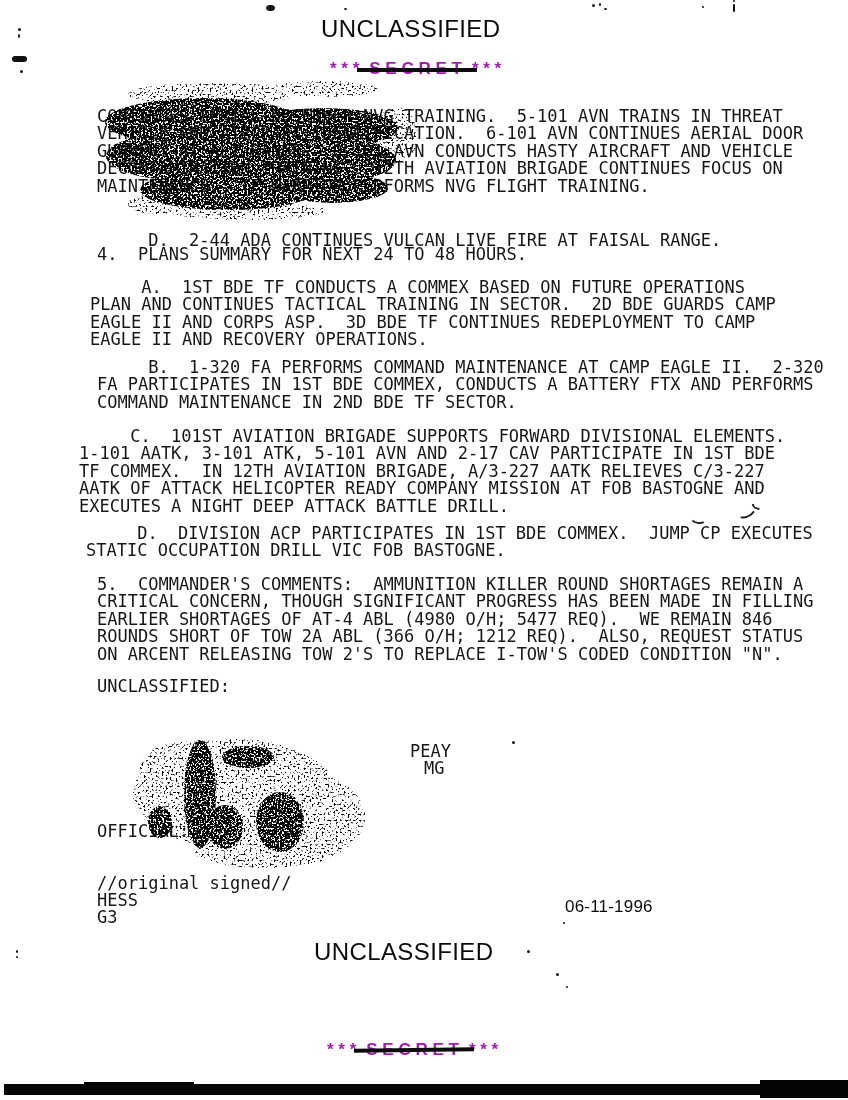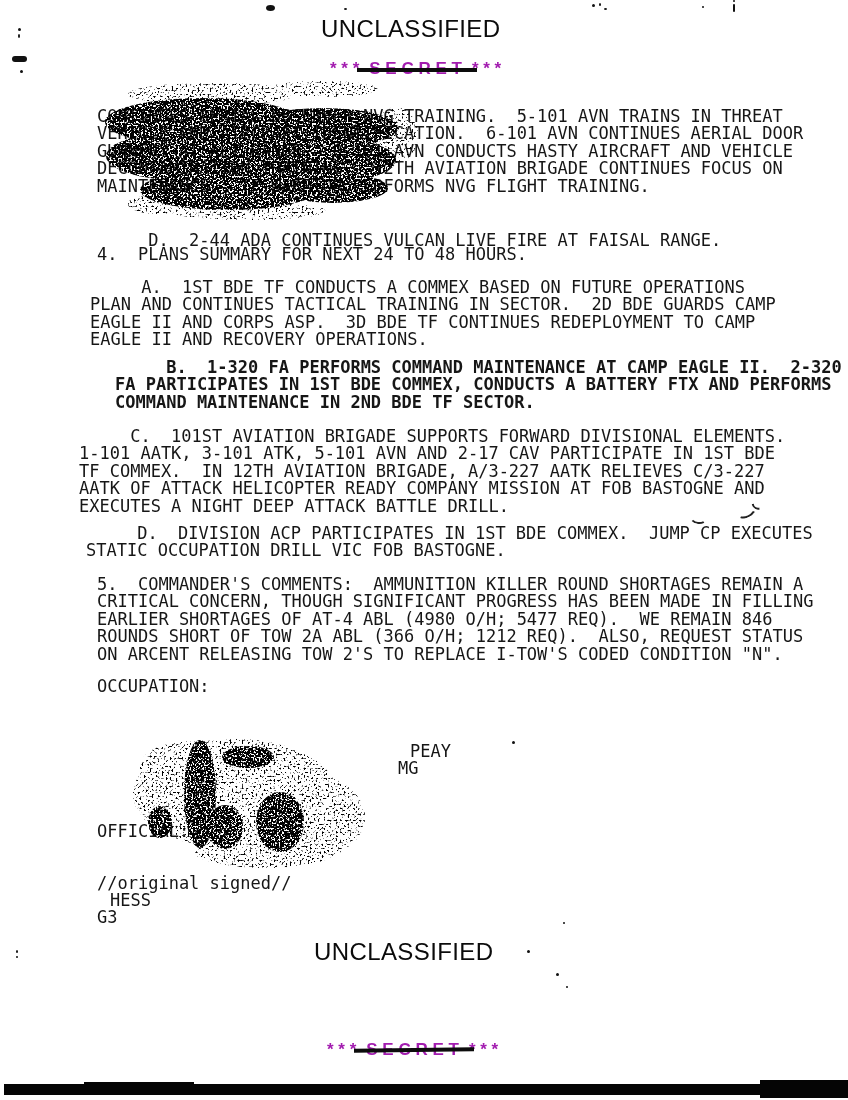--- a/index.html
+++ b/index.html
@@ -71,45 +71,46 @@
 VEHICLE AND AIRCRAFT IDENTIFICATION.  6-101 AVN CONTINUES AERIAL DOOR
 GUNNERY AT ALI RANGE.  9-101 AVN CONDUCTS HASTY AIRCRAFT AND VEHICLE
 DECONTAMINATION TRAINING.  12TH AVIATION BRIGADE CONTINUES FOCUS ON
 MAINTENANCE.  TF WARRIOR PERFORMS NVG FLIGHT TRAINING.</div>
 <div class="mono" style="left:97px;top:232px;">     D.  2-44 ADA CONTINUES VULCAN LIVE FIRE AT FAISAL RANGE.</div>
 <div class="mono" style="left:97px;top:246px;">4.  PLANS SUMMARY FOR NEXT 24 TO 48 HOURS.</div>
 <div class="mono" style="left:90px;top:279px;">     A.  1ST BDE TF CONDUCTS A COMMEX BASED ON FUTURE OPERATIONS
 PLAN AND CONTINUES TACTICAL TRAINING IN SECTOR.  2D BDE GUARDS CAMP
 EAGLE II AND CORPS ASP.  3D BDE TF CONTINUES REDEPLOYMENT TO CAMP
 EAGLE II AND RECOVERY OPERATIONS.</div>
-<div class="mono" style="left:115px;top:359px;font-weight:bold;">     B.  1-320 FA PERFORMS COMMAND MAINTENANCE AT CAMP EAGLE II.  2-320
+<div class="mono" style="left:97px;top:359px;">     B.  1-320 FA PERFORMS COMMAND MAINTENANCE AT CAMP EAGLE II.  2-320
 FA PARTICIPATES IN 1ST BDE COMMEX, CONDUCTS A BATTERY FTX AND PERFORMS
 COMMAND MAINTENANCE IN 2ND BDE TF SECTOR.</div>
 <div class="mono" style="left:79px;top:428px;">     C.  101ST AVIATION BRIGADE SUPPORTS FORWARD DIVISIONAL ELEMENTS.
 1-101 AATK, 3-101 ATK, 5-101 AVN AND 2-17 CAV PARTICIPATE IN 1ST BDE
 TF COMMEX.  IN 12TH AVIATION BRIGADE, A/3-227 AATK RELIEVES C/3-227
 AATK OF ATTACK HELICOPTER READY COMPANY MISSION AT FOB BASTOGNE AND
 EXECUTES A NIGHT DEEP ATTACK BATTLE DRILL.</div>
 <div class="mono" style="left:86px;top:525px;">     D.  DIVISION ACP PARTICIPATES IN 1ST BDE COMMEX.  JUMP CP EXECUTES
 STATIC OCCUPATION DRILL VIC FOB BASTOGNE.</div>
 <div class="mono" style="left:97px;top:576px;">5.  COMMANDER'S COMMENTS:  AMMUNITION KILLER ROUND SHORTAGES REMAIN A
 CRITICAL CONCERN, THOUGH SIGNIFICANT PROGRESS HAS BEEN MADE IN FILLING
 EARLIER SHORTAGES OF AT-4 ABL (4980 O/H; 5477 REQ).  WE REMAIN 846
 ROUNDS SHORT OF TOW 2A ABL (366 O/H; 1212 REQ).  ALSO, REQUEST STATUS
 ON ARCENT RELEASING TOW 2'S TO REPLACE I-TOW'S CODED CONDITION "N".</div>
-<div class="mono" style="left:97px;top:678px;">OCCUPATION:</div>
+<div class="mono" style="left:97px;top:678px;">UNCLASSIFIED:</div>
 
 <div class="mono" style="left:410px;top:743px;">PEAY</div>
-<div class="mono" style="left:398px;top:760px;">MG</div>
+<div class="mono" style="left:424px;top:760px;">MG</div>
 <div class="mono" style="left:97px;top:823px;">OFFICIAL:</div>
 <div class="mono" style="left:97px;top:875px;">//original signed//</div>
-<div class="mono" style="left:97px;top:892px;margin-left:13px;">HESS</div>
+<div class="mono" style="left:97px;top:892px;">HESS</div>
 <div class="mono" style="left:97px;top:909px;">G3</div>
 
 <div class="sans stamp">
+  <div>06-11-1996</div>
 </div>
 
 <div class="sans banner" style="left:314px;top:938px;">UNCLASSIFIED</div>
 
 <div class="secretline" style="left:327px;top:1041px;"><span>* * *</span><span class="strike tilt">S E C R E T</span><span>* * *</span></div>
 
 <svg class="smudge" style="left:98px;top:80px;" width="320" height="145">
   <g filter="url(#splat-sparse)" fill="#000">
     <ellipse cx="115" cy="14" rx="85" ry="11"></ellipse>
     <ellipse cx="225" cy="9" rx="55" ry="8"></ellipse>

